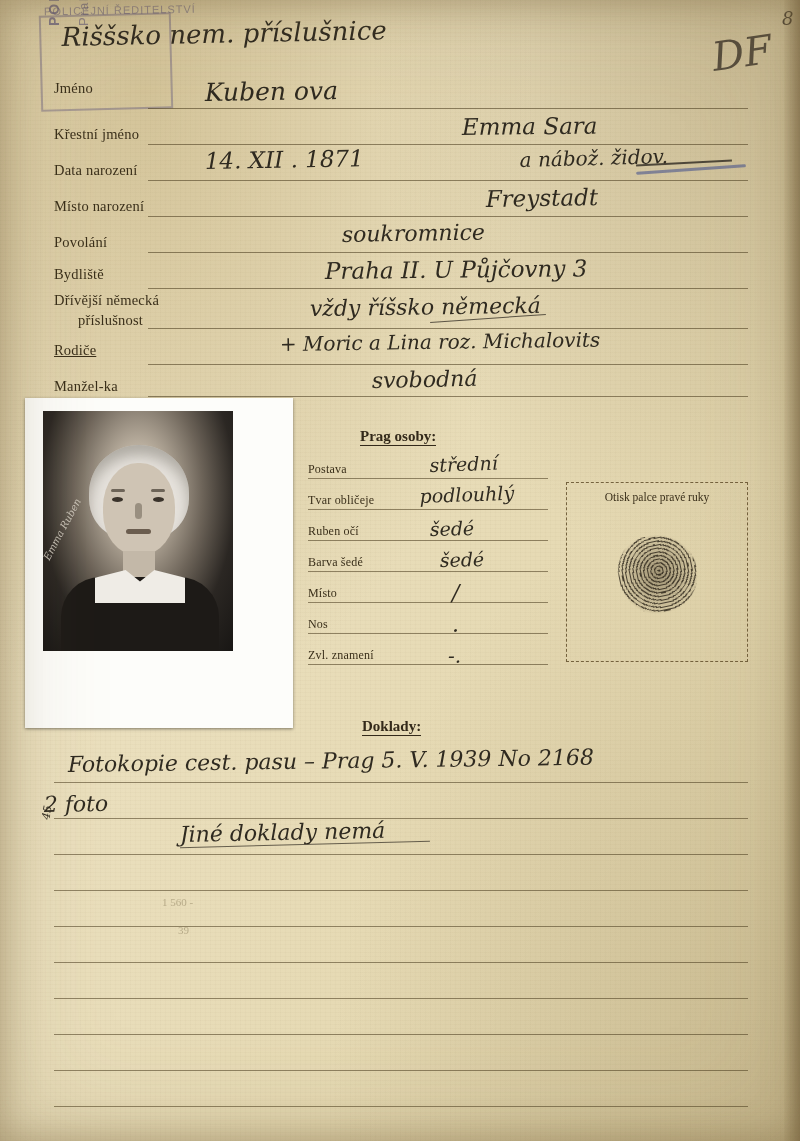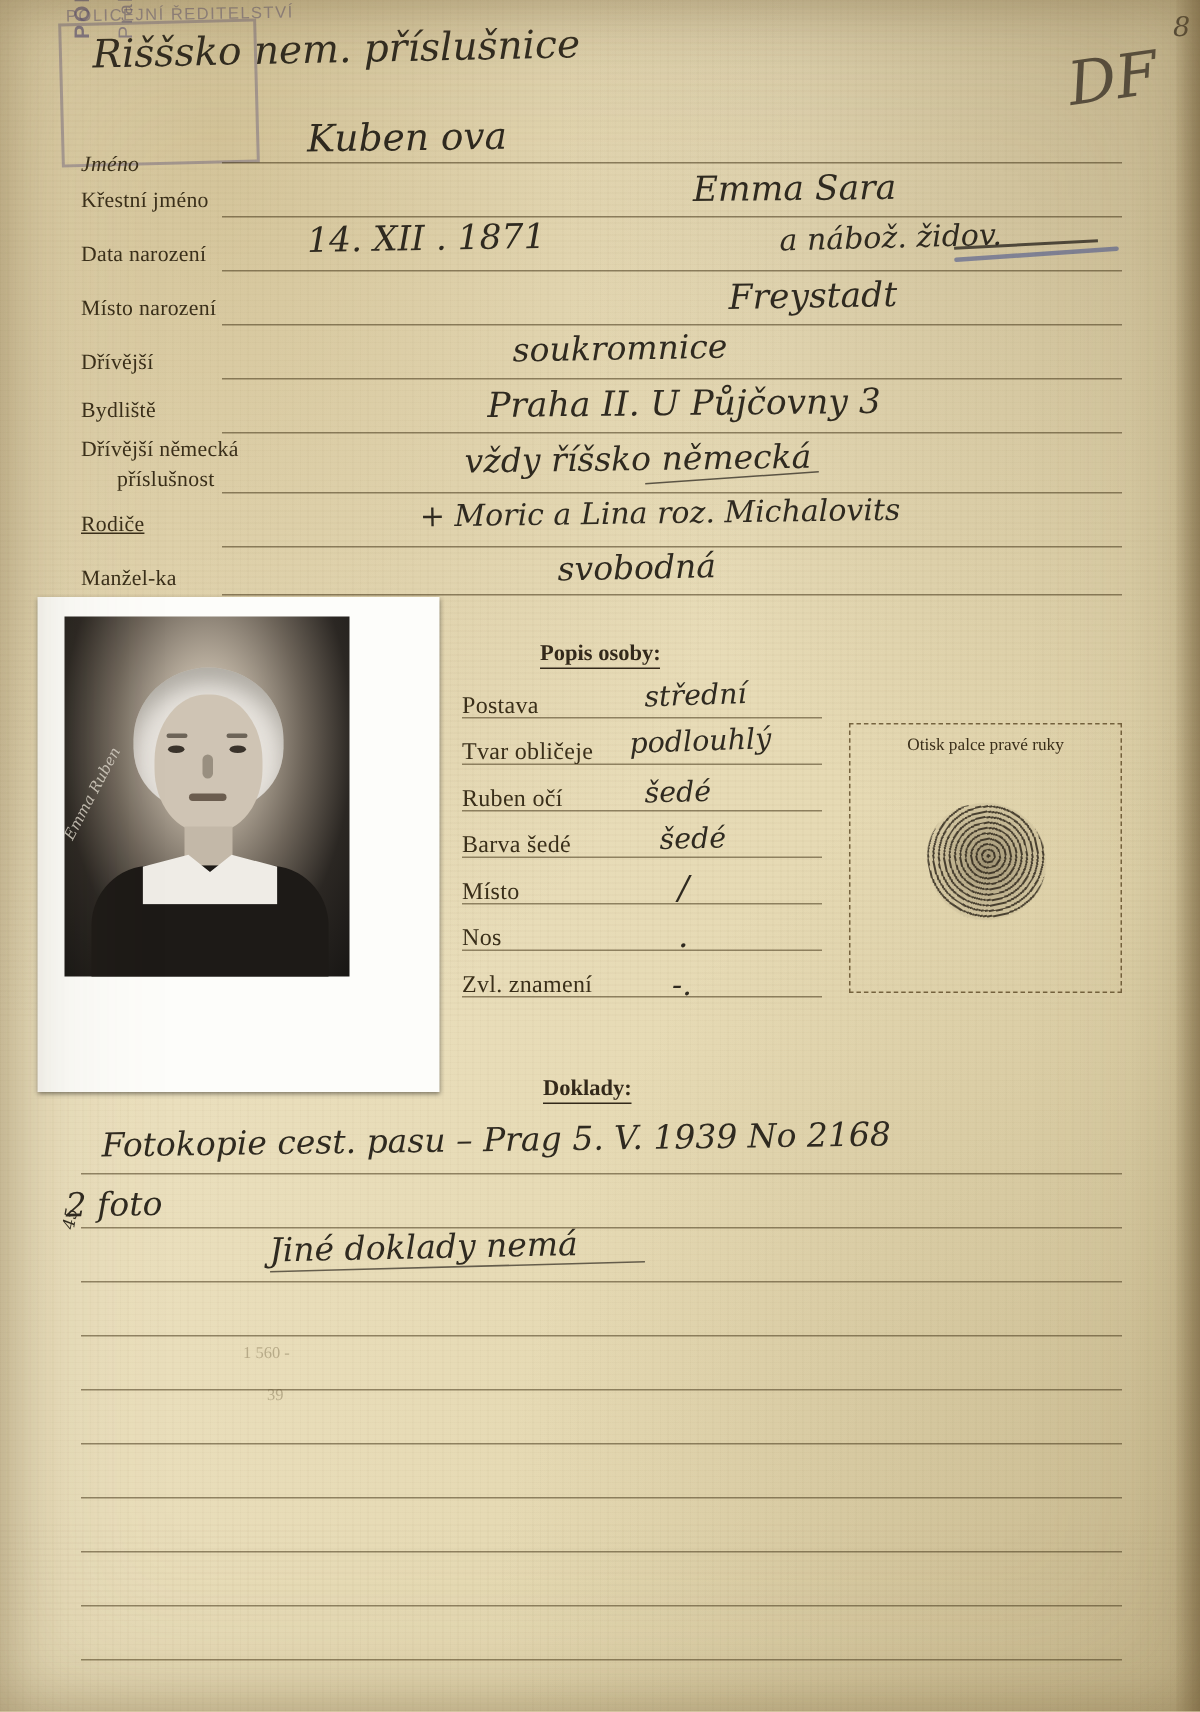--- a/index.html
+++ b/index.html
@@ -45,21 +45,21 @@
     border-bottom:1px solid rgba(70,55,25,0.55);
   }
 
   .label {
     position:absolute;
     font-size:14.5px;
     color:#3a2f1a;
     letter-spacing:.2px;
     white-space:nowrap;
   }
-  .label.small { font-size:16px;text-align:right; }
+  .label.small { font-size:12px;text-align:right; }
 
   .hand {
     position:absolute;
     font-family:"DejaVu Serif", serif;
     font-style:italic;
     color:#2f2a20;
     white-space:nowrap;
     transform-origin:left bottom;
   }
 
@@ -228,25 +228,25 @@
 <div class="rule" style="left:148px; top:108px; width:600px;"></div>
 <div class="rule" style="left:148px; top:144px; width:600px;"></div>
 <div class="rule" style="left:148px; top:180px; width:600px;"></div>
 <div class="rule" style="left:148px; top:216px; width:600px;"></div>
 <div class="rule" style="left:148px; top:252px; width:600px;"></div>
 <div class="rule" style="left:148px; top:288px; width:600px;"></div>
 <div class="rule" style="left:148px; top:328px; width:600px;"></div>
 <div class="rule" style="left:148px; top:364px; width:600px;"></div>
 <div class="rule" style="left:148px; top:396px; width:600px;"></div>
 
-<div class="label" style="left:54px; top:102px;font-style:italic;">Jméno</div>
+<div class="label" style="left:54px; top:80px;">Jméno</div>
 <div class="label" style="left:54px; top:126px;">Křestní jméno</div>
 <div class="label" style="left:54px; top:162px;">Data narození</div>
 <div class="label" style="left:54px; top:198px;">Místo narození</div>
-<div class="label" style="left:54px; top:234px;">Dřívější</div>
+<div class="label" style="left:54px; top:234px;">Povolání</div>
 <div class="label" style="left:54px; top:266px;">Bydliště</div>
 <div class="label" style="left:54px; top:292px;">Dřívější německá</div>
 <div class="label" style="left:78px; top:312px;">příslušnost</div>
 <div class="label" style="left:54px; top:342px;text-decoration:underline;">Rodiče</div>
 <div class="label" style="left:54px; top:378px;">Manžel-ka</div>
 
 <div class="hand" style="left:205px; top:78px; font-size:25px; transform:rotate(-0.8deg);">Kuben ova</div>
 
 <div class="hand" style="left:462px; top:114px; font-size:23px; transform:rotate(-0.6deg);">Emma Sara</div>
 
@@ -279,21 +279,21 @@
     <div class="p-nose"></div>
     <div class="p-mouth"></div>
     <div class="p-neck"></div>
     <div class="p-body"></div>
     <div class="p-collar"></div>
     <div class="p-sign">Emma Ruben</div>
   </div>
 </div>
 
 <div class="section-title" style="left:360px; top:428px;">
-  <span class="ul">Popis osoby:</span>
+  <span class="ul">Prag osoby:</span>
 </div>
 
 <div class="rule" style="left:308px; top:478px; width:240px;"></div>
 <div class="rule" style="left:308px; top:509px; width:240px;"></div>
 <div class="rule" style="left:308px; top:540px; width:240px;"></div>
 <div class="rule" style="left:308px; top:571px; width:240px;"></div>
 <div class="rule" style="left:308px; top:602px; width:240px;"></div>
 <div class="rule" style="left:308px; top:633px; width:240px;"></div>
 <div class="rule" style="left:308px; top:664px; width:240px;"></div>
 

